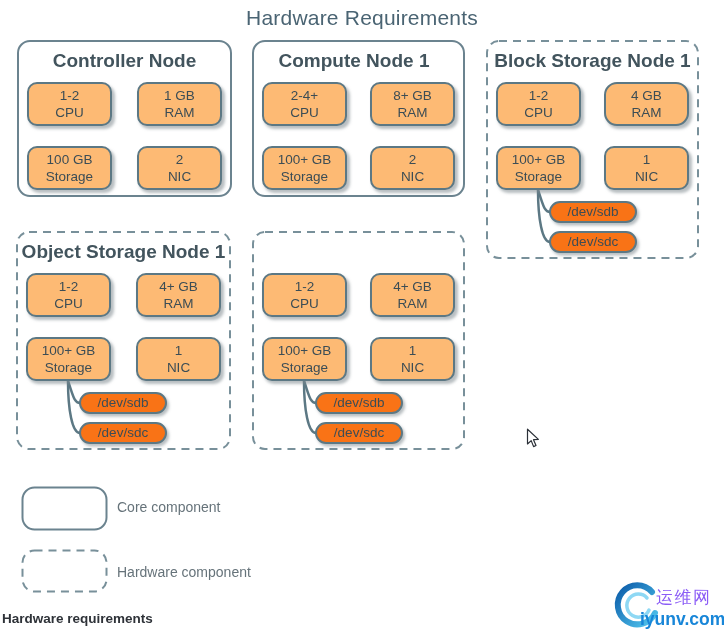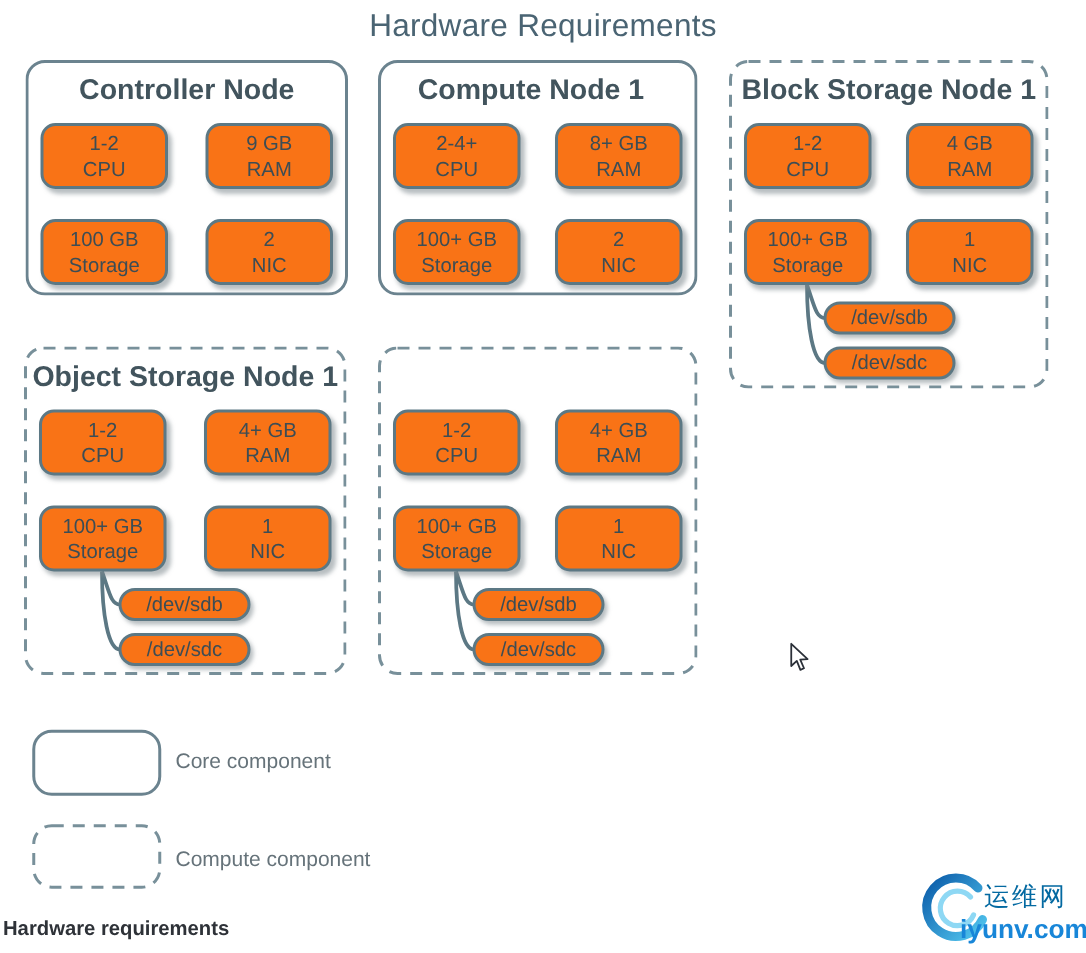--- a/index.html
+++ b/index.html
@@ -12,21 +12,21 @@
     font-size:21px;color:#4a6473;letter-spacing:.2px;
   }
   .node{position:absolute;}
   .node svg.frame{position:absolute;left:0;top:0;}
   .node-title{
     position:absolute;left:0;top:10px;width:100%;text-align:center;
     font-size:19px;font-weight:bold;color:#42545d;
   }
   .comp{
     position:absolute;width:85px;height:44px;box-sizing:border-box;
-    background:#f97316;border:2px solid #5c7884;border-radius:10px;
+    background:#fdba74;border:2px solid #5c7884;border-radius:10px;
     box-shadow:2.5px 3px 3px rgba(125,136,142,.55);
     display:flex;flex-direction:column;align-items:center;justify-content:center;
     font-size:13.5px;line-height:17px;color:#3c4d55;text-align:center;
   }
   .disk-pill{
     position:absolute;width:88px;height:22px;box-sizing:border-box;
     background:#f97316;border:2px solid #5c7884;border-radius:12px;
     box-shadow:2px 2.5px 3px rgba(125,136,142,.55);
     font-size:13.5px;line-height:18px;color:#3c4d55;text-align:center;
   }
@@ -34,21 +34,21 @@
   .legend-row{position:absolute;left:21px;}
   .legend-swatch{position:absolute;left:0;top:0;}
   .legend-label{
     position:absolute;left:96px;font-size:14px;color:#66737a;white-space:nowrap;
   }
   #caption{
     position:absolute;left:2px;top:611px;font-size:13.5px;font-weight:bold;color:#2e3238;
   }
   #watermark{position:absolute;left:612px;top:581px;width:112px;height:52px;}
   #watermark .site-name{
-    position:absolute;left:44px;top:5px;font-size:17px;color:#0369a1;letter-spacing:1.5px;
+    position:absolute;left:44px;top:5px;font-size:17px;color:#8b5cf6;letter-spacing:1.5px;
   }
   #watermark .domain{
     position:absolute;left:28px;top:28px;font-size:17.5px;font-weight:bold;color:#1886d8;
   }
   #cursor{position:absolute;left:526px;top:428px;}
 </style>
 </head>
 <body>
 
 <div id="stage">
@@ -59,21 +59,21 @@
       <div class="node" style="left: 17px; top: 40px; width: 215px; height: 157px;">
         <svg class="frame" width="215" height="157">
           <rect x="1" y="1" width="213" height="155" rx="12" fill="none" stroke-width="2" stroke="#6b838f"></rect>
         </svg>
         <div class="node-title">Controller Node</div>
         <div class="comp" style="left: 10px; top: 42px;">
           <span>1-2</span>
           <span>CPU</span>
         </div>
         <div class="comp" style="left: 120px; top: 42px;">
-          <span>9 GB</span>
+          <span>1 GB</span>
           <span>RAM</span>
         </div>
         <div class="comp" style="left: 10px; top: 106px;">
           <span>100 GB</span>
           <span>Storage</span>
         </div>
         <div class="comp" style="left: 120px; top: 106px;">
           <span>2</span>
           <span>NIC</span>
         </div>
@@ -106,21 +106,21 @@
         </svg>
         <div class="node-title">Block Storage Node 1</div>
         <svg class="connectors" width="213" height="219">
           <path d="M52,150 C57,164 58,172 64,172" fill="none" stroke="#5c7884" stroke-width="2.5"></path>
           <path d="M52,150 C52,178 56,202 64,202" fill="none" stroke="#5c7884" stroke-width="2.5"></path>
         </svg>
         <div class="comp" style="left: 10px; top: 42px;">
           <span>1-2</span>
           <span>CPU</span>
         </div>
-        <div class="comp" style="left: 118px; top: 42px;">
+        <div class="comp" style="left: 118px; top: 42px; border-radius: 13px;">
           <span>4 GB</span>
           <span>RAM</span>
         </div>
         <div class="comp" style="left: 10px; top: 106px;">
           <span>100+ GB</span>
           <span>Storage</span>
         </div>
         <div class="comp" style="left: 118px; top: 106px;">
           <span>1</span>
           <span>NIC</span>
@@ -188,21 +188,21 @@
   <div class="legend-row" style="top:486px;height:45px;">
     <svg class="legend-swatch" width="87" height="45">
       <rect x="1.5" y="1.5" width="84" height="42" rx="12" fill="#ffffff" stroke="#6b838f" stroke-width="2"></rect>
     </svg>
     <div class="legend-label" style="top:13px;">Core component</div>
   </div>
   <div class="legend-row" style="top:549px;height:44px;">
     <svg class="legend-swatch" width="87" height="44">
       <rect x="1.5" y="1.5" width="84" height="41" rx="12" fill="#ffffff" stroke="#78909a" stroke-width="2" stroke-dasharray="8 6"></rect>
     </svg>
-    <div class="legend-label" style="top:15px;">Compute component</div>
+    <div class="legend-label" style="top:15px;">Hardware component</div>
   </div>
 
   <div id="caption">Hardware requirements</div>
 
   <div id="watermark">
     <svg width="48" height="50" viewBox="0 0 48 50">
       <defs>
         <linearGradient id="lg1" x1="0" y1="0" x2="1" y2="1">
           <stop offset="0" stop-color="#0a5aa8"></stop>
           <stop offset="1" stop-color="#53c8f0"></stop>

